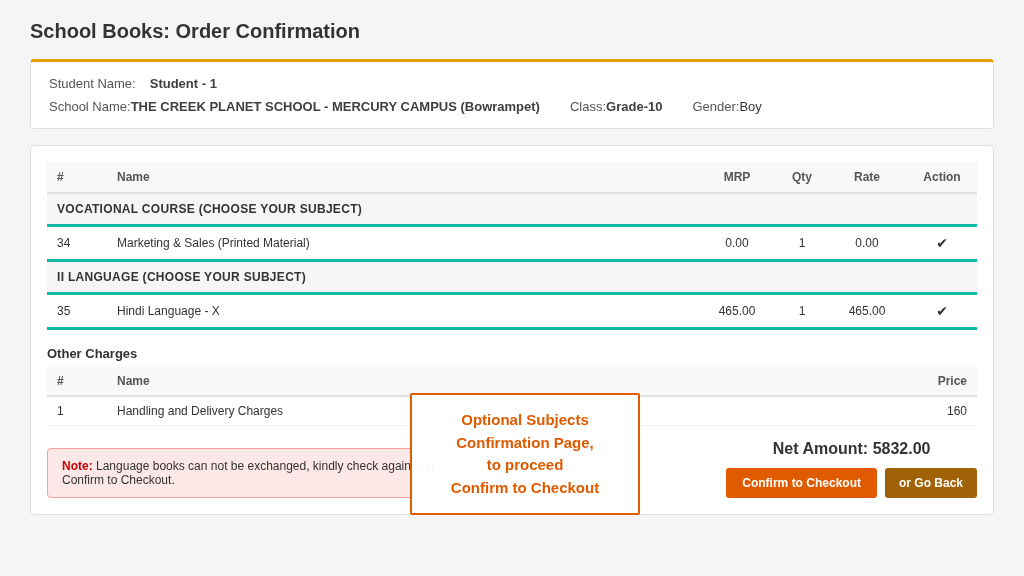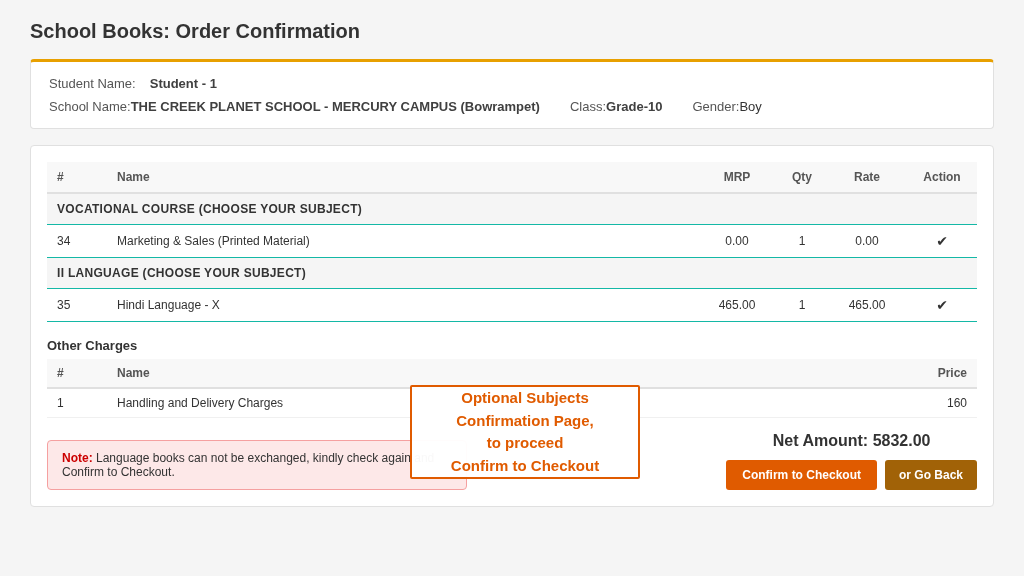--- a/index.html
+++ b/index.html
@@ -60,21 +60,21 @@
       border-bottom: 2px solid #e0e0e0;
     }
     .order-table thead th {
       padding: 8px 10px;
       font-weight: 600;
       font-size: 12px;
       color: #555;
       text-align: left;
     }
     .order-table thead th.center { text-align: center; }
-    .order-table tbody tr { border-bottom: 1px solid #14b8a6; }
+    .order-table tbody tr { border-bottom: 3px solid #14b8a6; }
     .order-table tbody td {
       padding: 8px 10px;
       font-size: 12px;
       color: #333;
     }
     .order-table tbody td.center { text-align: center; }
     .section-header td {
       background: #f5f5f5;
       font-weight: 700;
       font-size: 11px;
@@ -168,28 +168,28 @@
       font-weight: 600;
       cursor: pointer;
     }
 
     
     .tooltip-overlay {
       position: absolute;
       border: 2px solid #e05b00;
       background: rgba(255,255,255,0.97);
       border-radius: 2px;
-      padding: 0 18px;
+      padding: 14px 18px;
       text-align: center;
       font-weight: 700;
       font-size: 15px;
       color: #e05b00;
       line-height: 1.5;
       pointer-events: none;
-      top: 240px;
+      top: 248px;
       left: 380px;
       width: 230px;
     }
 
     .main-card-wrapper {
       position: relative;
     }
   </style>
 </head>
 <body>

